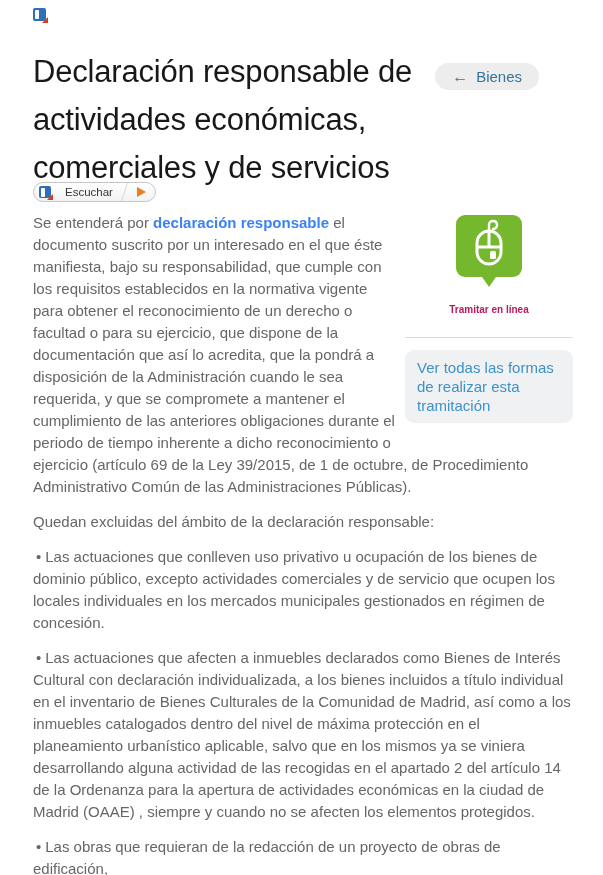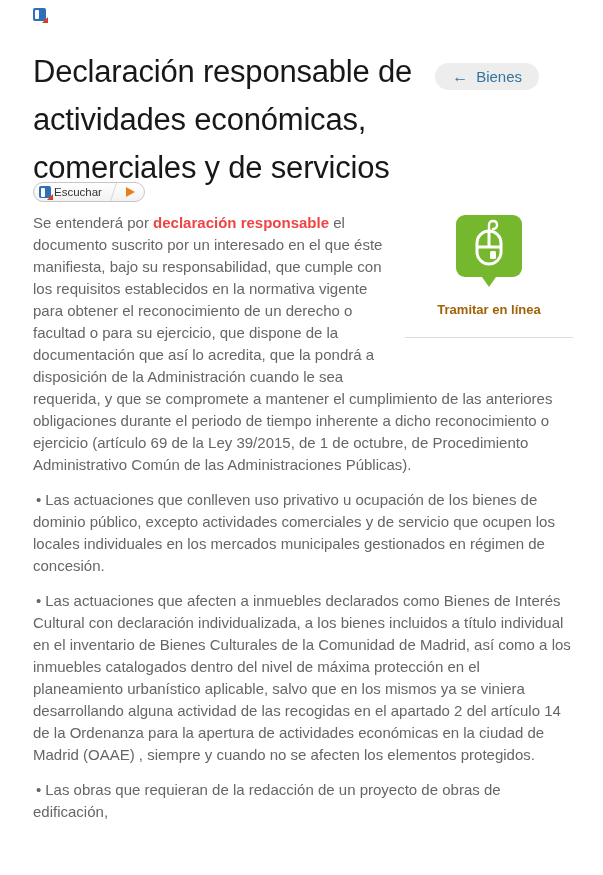--- a/index.html
+++ b/index.html
@@ -37,40 +37,40 @@
   h1.page-title{position:absolute;left:33px;top:48px;width:462px;margin:0;
     font-size:31px;line-height:48px;font-weight:400;letter-spacing:-0.2px;color:#181818;}
 
   
   .listen-btn{position:absolute;left:33px;top:182px;height:20px;
     display:inline-flex;align-items:center;
     border:1px solid #c6c6c6;border-radius:10px;
     background:linear-gradient(#ffffff,#f2f2f2);
     padding-left:5px;cursor:pointer;}
   .listen-btn .rs-glyph{width:12px;height:12px;}
-  .listen-label{font-size:11.5px;color:#333333;padding:0 9px 0 3px;}
+  .listen-label{font-size:11.5px;color:#333333;padding:0 9px 0 14px;}
   .listen-sep{height:18px;border-left:1px solid #d7d7d7;transform:skewX(-18deg);margin:0 4px 0 2px;}
   .play-wrap{width:26px;display:flex;align-items:center;justify-content:center;}
   .play-tri{width:0;height:0;border-top:5px solid transparent;border-bottom:5px solid transparent;
     border-left:9px solid var(--play-orange);}
 
   
   .content{position:absolute;left:33px;top:212px;width:540px;
     font-size:15px;line-height:22px;color:var(--body-text);}
   .content p{margin:0 0 13px;}
-  .inline-bold{font-weight:bold;color:#ef4444;}
+  .inline-bold{font-weight:bold;color:#3b82f6;}
   .bullet .marker{padding:0 4px 0 3px;}
 
   
   .action-col{float:right;width:168px;margin:0 0 24px 6px;}
   .tile{width:66px;height:62px;margin:3px auto 0;background:var(--accent-green);
     border-radius:9px;display:flex;align-items:center;justify-content:center;cursor:pointer;}
   .tile-tail{width:0;height:0;margin:0 auto;border-left:7px solid transparent;
     border-right:7px solid transparent;border-top:10px solid var(--accent-green);}
-  .tramitar-caption{text-align:center;font-weight:bold;font-size:13px;color:#a16207;margin-top:12px;}
+  .tramitar-caption{text-align:center;font-weight:bold;font-size:10px;color:#be185d;margin-top:12px;}
   .col-divider{border-top:1px solid #dcdcdc;margin:16px 0 12px;}
   .link-box{background:#f0f1f2;border-radius:9px;padding:8px 12px;cursor:pointer;
     color:var(--link-blue);font-size:15px;line-height:19px;}
 </style>
 </head>
 <body>
 
 <span class="rs-glyph top-icon"></span>
 
 <div class="back-btn">
@@ -99,24 +99,26 @@
           <rect x="5" y="13" width="24" height="33" rx="12" fill="none" stroke="#ffffff" stroke-width="3"></rect>
           <line x1="5" y1="29" x2="29" y2="29" stroke="#ffffff" stroke-width="3"></line>
           <line x1="17" y1="14" x2="17" y2="29" stroke="#ffffff" stroke-width="3"></line>
           <rect x="18" y="33" width="6" height="8" rx="1.5" fill="#ffffff"></rect>
         </svg>
       </span>
     </div>
     <div class="tile-tail"></div>
     <div class="tramitar-caption">Tramitar en línea</div>
     <div class="col-divider"></div>
+    <div class="link-box">Ver todas las formas de realizar esta tramitación</div>
   </div>
 
   <p class="intro"><span>Se entenderá por </span><span class="inline-bold">declaración responsable</span><span> el documento suscrito por un interesado en el que éste manifiesta, bajo su responsabilidad, que cumple con los requisitos establecidos en la normativa vigente para obtener el reconocimiento de un derecho o facultad o para su ejercicio, que dispone de la documentación que así lo acredita, que la pondrá a disposición de la Administración cuando le sea requerida, y que se compromete a mantener el cumplimiento de las anteriores obligaciones durante el periodo de tiempo inherente a dicho reconocimiento o ejercicio (artículo 69 de la Ley 39/2015, de 1 de octubre, de Procedimiento Administrativo Común de las Administraciones Públicas).</span></p>
 
+  <p class="excluded">Quedan excluidas del ámbito de la declaración responsable:</p>
 
   <p class="bullet"><span class="marker">•</span><span>Las actuaciones que conlleven uso privativo u ocupación de los bienes de dominio público, excepto actividades comerciales y de servicio que ocupen los locales individuales en los mercados municipales gestionados en régimen de concesión.</span></p>
 
   <p class="bullet"><span class="marker">•</span><span>Las actuaciones que afecten a inmuebles declarados como Bienes de Interés Cultural con declaración individualizada, a los bienes incluidos a título individual en el inventario de Bienes Culturales de la Comunidad de Madrid, así como a los inmuebles catalogados dentro del nivel de máxima protección en el planeamiento urbanístico aplicable, salvo que en los mismos ya se viniera desarrollando alguna actividad de las recogidas en el apartado 2 del artículo 14 de la Ordenanza para la apertura de actividades económicas en la ciudad de Madrid (OAAE) , siempre y cuando no se afecten los elementos protegidos.</span></p>
 
   <p class="bullet"><span class="marker">•</span><span>Las obras que requieran de la redacción de un proyecto de obras de edificación,</span></p>
 
 </div>
 
 </body></html>

